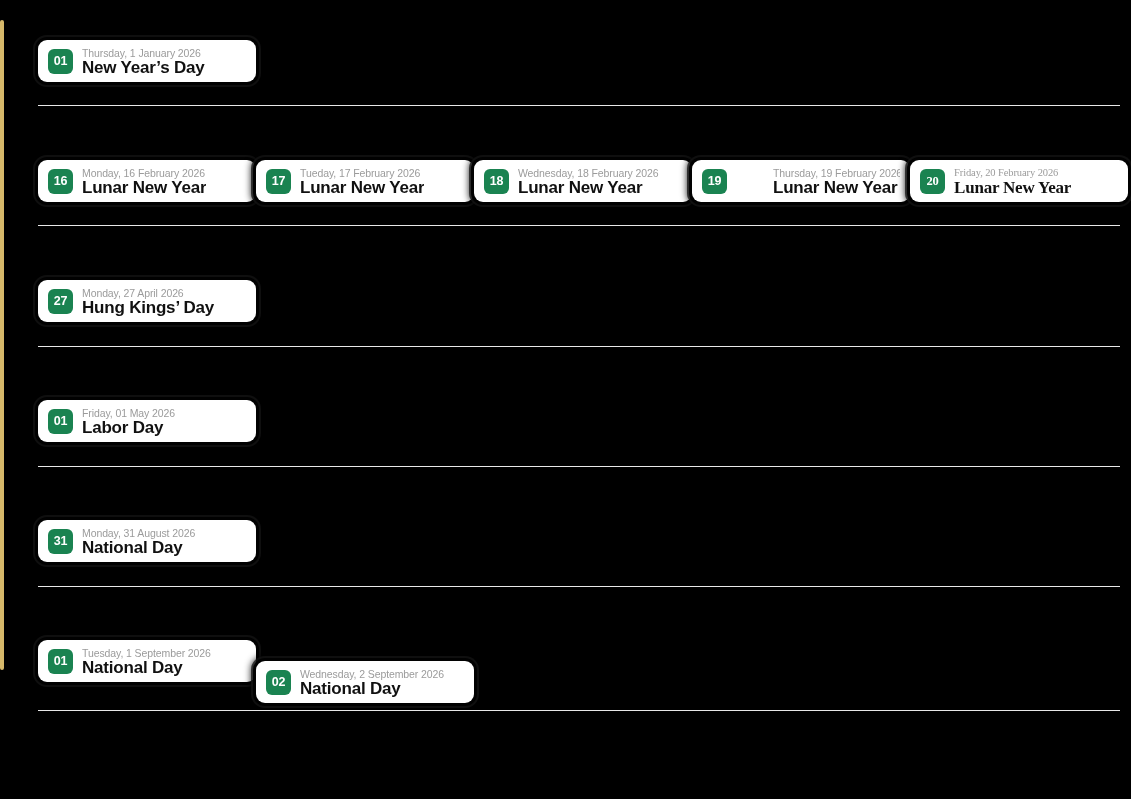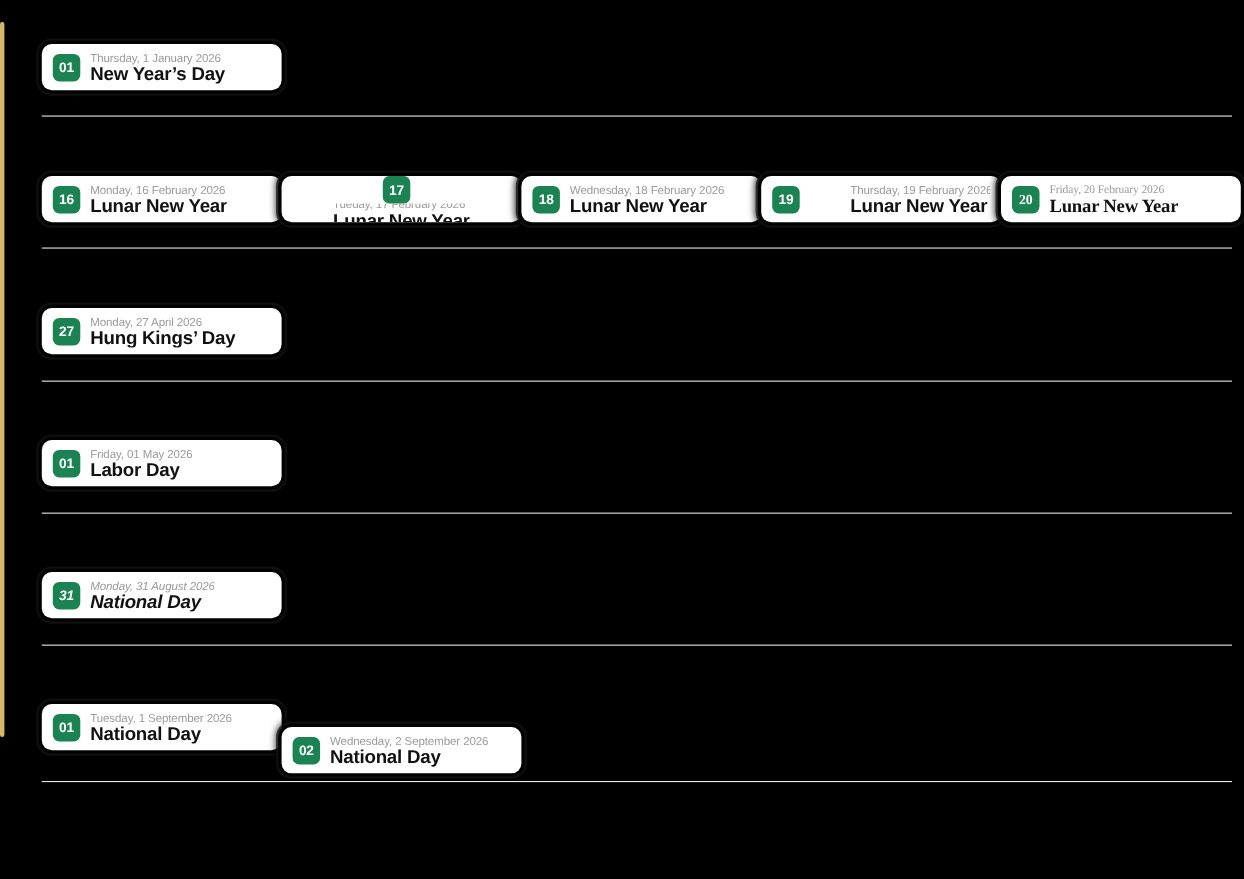--- a/index.html
+++ b/index.html
@@ -138,21 +138,21 @@
     <div class="month-divider" style="top: 105px;"></div>
     <div class="month-group" style="top: 144px;">
       <div class="cards-row">
         <div class="holiday-card" style="left: 38px;">
           <div class="date-badge">16</div>
           <div class="card-text">
             <div class="card-date">Monday, 16 February 2026</div>
             <div class="card-title">Lunar New Year</div>
           </div>
         </div>
-        <div class="holiday-card" style="left: 256px; flex-direction: column;">
+        <div class="holiday-card" style="left: 256px;">
           <div class="date-badge">17</div>
           <div class="card-text">
             <div class="card-date">Tueday, 17 February 2026</div>
             <div class="card-title">Lunar New Year</div>
           </div>
         </div>
         <div class="holiday-card" style="left: 474px;">
           <div class="date-badge">18</div>
           <div class="card-text">
             <div class="card-date">Wednesday, 18 February 2026</div>
@@ -195,21 +195,21 @@
           <div class="card-text">
             <div class="card-date">Friday, 01 May 2026</div>
             <div class="card-title">Labor Day</div>
           </div>
         </div>
       </div>
     </div>
     <div class="month-divider" style="top: 466px;"></div>
     <div class="month-group" style="top: 504px;">
       <div class="cards-row">
-        <div class="holiday-card" style="left: 38px; font-style: italic;">
+        <div class="holiday-card" style="left: 38px;">
           <div class="date-badge">31</div>
           <div class="card-text">
             <div class="card-date">Monday, 31 August 2026</div>
             <div class="card-title">National Day</div>
           </div>
         </div>
       </div>
     </div>
     <div class="month-divider" style="top: 586px;"></div>
     <div class="month-group" style="top: 624px;">

